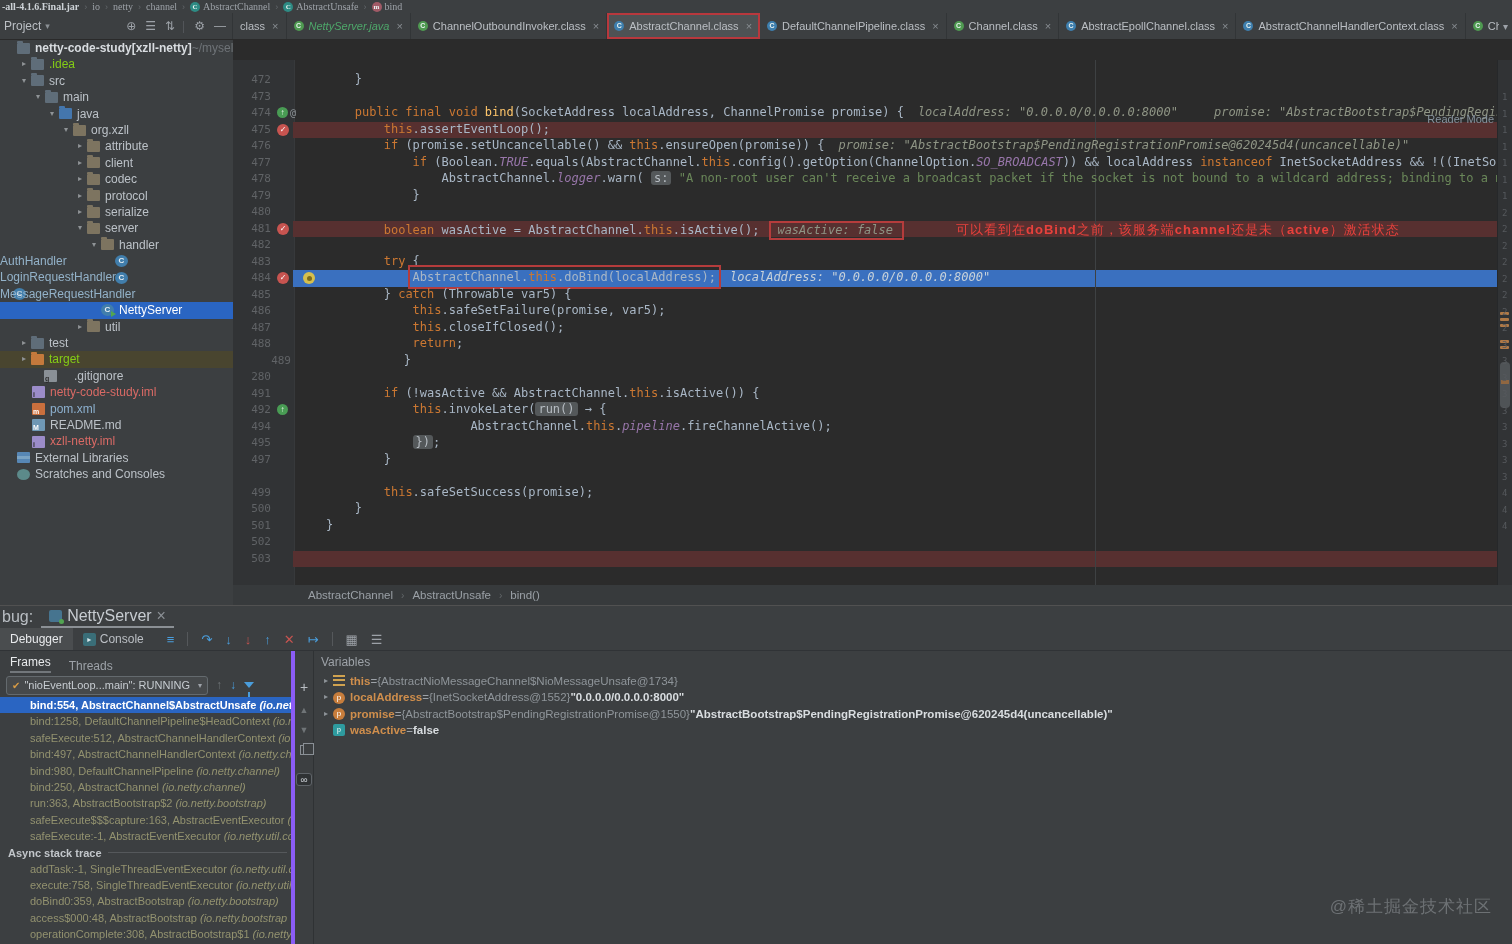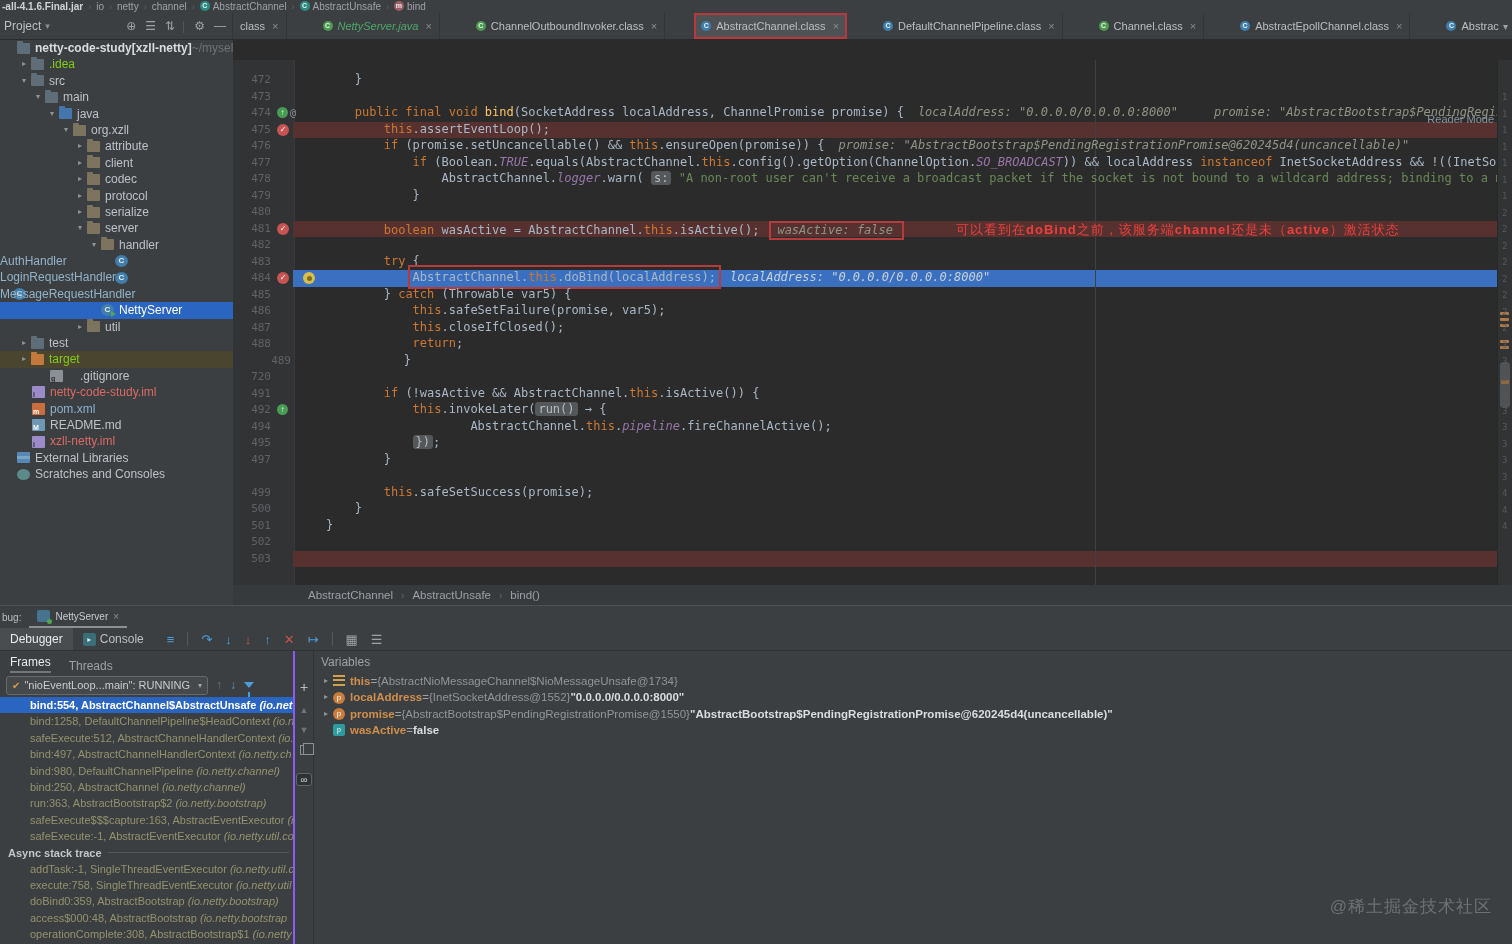--- a/index.html
+++ b/index.html
@@ -5,36 +5,36 @@
   * { margin:0; padding:0; box-sizing:border-box; }
   html,body { background:#222; }
   .app {
     position:relative; width:1512px; height:944px; overflow:hidden;
     background:#2b2b2b; font-family:"Liberation Sans","DejaVu Sans",sans-serif;
     color:#a9b7c6; cursor:default; -webkit-user-select:none;
   }
   
   .pathbar { position:absolute; left:0; top:0; width:100%; height:13px; background:#3c3f41;
     display:flex; align-items:center; font-size:10px; color:#9da2a8; padding-left:2px; overflow:hidden; }
-  .pathbar .crumb { white-space:nowrap; display:flex; align-items:flex-start; gap:3px; }
+  .pathbar .crumb { white-space:nowrap; display:flex; align-items:flex-end; gap:3px;font-family:Liberation Serif, serif; }
   .pathbar .crumb.bold { font-weight:bold; color:#ced3d8; }
   .pathbar .sep { color:#63676b; margin:0 5px; font-size:9px; }
   .cico { display:inline-flex; width:10px; height:10px; border-radius:50%; background:#2e8b84;
     color:#e8f2f0; font-size:7px; font-weight:bold; align-items:center; justify-content:center; line-height:10px; }
   .cico.m { background:#a05a66; }
   
   .bar2 { position:absolute; left:0; top:13px; width:100%; height:27px; background:#3c3f41;
     border-bottom:1px solid #2a2a2a; display:flex; }
   .projhdr { width:233px; flex:0 0 233px; display:flex; align-items:center; padding:0 6px 0 4px;
     font-size:12px; color:#bbbfc4; border-right:1px solid #323537; }
   .projhdr .title { margin-right:4px; }
   .projhdr .dd { color:#8b9095; font-size:9px; margin-right:auto; }
   .hico { color:#9da2a8; font-size:12px; margin-left:9px; }
   .hico.sep { color:#55585b; margin-left:7px; }
-  .tabs { flex:1; display:flex; align-items:stretch; overflow:hidden;gap:29px; }
+  .tabs { flex:1; display:flex; align-items:stretch; overflow:hidden; }
   .tab { display:flex; align-items:center; gap:5px; padding:0 7px; font-size:11px; color:#bbbfc4;
     white-space:nowrap; border-right:1px solid #323537; position:relative; }
   .tab .close { color:#888d92; font-size:11px; margin-left:2px; }
   .tab.active { background:#4e5254; }
   .tab.boxed { outline:2px solid #b8383d; outline-offset:-2px; }
   .tab .lbl.modified { color:#4ea76a; font-style:italic; }
   .tab-dd { display:flex; align-items:center; padding:0 4px; color:#9da2a8; font-size:10px; }
   
   .project { position:absolute; left:0; top:40px; width:233px; height:565px; background:#3c3f41; overflow:hidden; }
   .trow { position:relative; height:16.4px; line-height:16.4px; font-size:12px; white-space:nowrap;
@@ -109,37 +109,37 @@
   .strip .dg { position:absolute; left:4px; width:10px; font:9px "DejaVu Sans Mono",monospace; color:#56595d; }
   .mark { position:absolute; left:2px; width:9px; height:3px; background:#b07946; border-radius:1px; }
   .thumb { position:absolute; left:2px; width:10px; height:46px; background:#5a5e62; border-radius:4px; opacity:.75; }
   .thumb .tick { position:absolute; left:1px; top:18px; width:8px; height:4px; background:#b07946; }
   .edcrumbs { position:absolute; left:0; top:545px; width:100%; height:20px; background:#373a3c;
     display:flex; align-items:center; font-size:11.5px; color:#9aa0a6; padding-left:75px; }
   .edcrumbs .sep { color:#63676b; margin:0 8px; font-size:10px; }
   
   .debug { position:absolute; left:0; top:605px; width:100%; height:339px; background:#3c3f41; border-top:1px solid #515151; }
   .dbg-top { position:absolute; left:0; top:0; width:100%; height:22px; display:flex; align-items:center;
-    font-size:10px; color:#b9bec3; }
+    font-size:16px; color:#b9bec3; }
   .dbg-top .lbl { margin:0 8px 0 2px; }
   .sess-tab { display:flex; align-items:center; gap:5px; height:22px; padding:0 8px; border-bottom:2px solid #8b9095; color:#c7ccd1; }
   .app-ico { width:13px; height:12px; border-radius:2px; background:#46748f; position:relative; }
   .app-ico::after { content:''; position:absolute; right:-2px; bottom:-2px; width:5px; height:5px; border-radius:50%; background:#52a552; }
   .sess-tab .close { color:#8b9095; }
   .dbg-toolbar { position:absolute; left:0; top:22px; width:100%; height:23px; display:flex; align-items:center;
     font-size:12px; color:#bbbfc4; border-bottom:1px solid #303336; }
   .dbg-toolbar .tabname { padding:0 10px; }
   .dbg-toolbar .tabname.on { color:#e8eaec; background:#4a4d4f; height:100%; display:flex; align-items:center; }
   .console-ico { width:13px; height:13px; border-radius:2px; background:#3a6e78; color:#d7e6e9; font-size:8px;
     display:inline-flex; align-items:center; justify-content:center; margin-right:4px; }
   .dico { font-size:13px; margin-left:13px; }
   .dico.blue { color:#4a9ddb; } .dico.red { color:#c75450; } .dico.gray { color:#9da2a8; }
   .vsep { width:1px; height:14px; background:#55585b; margin-left:13px; }
   .dbg-body { position:absolute; left:0; top:45px; bottom:0; width:100%; }
-  .frames { position:absolute; left:0; top:0; width:295px; height:100%; overflow:hidden; border-right:2px solid #8b5cf6; }
+  .frames { position:absolute; left:0; top:0; width:295px; height:100%; overflow:hidden; border-right:4px solid #8b5cf6; }
   .fr-tabs { height:22px; display:flex; align-items:flex-end; font-size:12px; color:#9da2a8; padding-left:10px; gap:18px; }
   .fr-tabs .on { color:#e8eaec; border-bottom:2px solid #72777b; padding-bottom:2px; }
   .combo-row { height:24px; display:flex; align-items:center; padding-left:6px; gap:8px; }
   .combo { width:202px; height:19px; border:1px solid #646a6e; border-radius:3px; background:#46494b;
     display:flex; align-items:center; font-size:11px; color:#c7ccd1; padding:0 5px; gap:4px; }
   .combo .chk { color:#d89b44; font-size:10px; }
   .combo .dd { margin-left:auto; color:#9da2a8; font-size:8px; }
   .nav-ico { font-size:12px; color:#6f7477; }
   .nav-ico.blue { color:#4a9ddb; }
   .funnel { width:0; height:0; border-left:5px solid transparent; border-right:5px solid transparent;
@@ -370,21 +370,21 @@
       <div class="trow" style="padding-left: 18px;">
         <span class="chev">▸</span>
         <span class="ticon folder"></span>
         <span class="seg n">test</span>
       </div>
       <div class="trow" style="padding-left: 18px; background: rgb(73, 69, 47);">
         <span class="chev">▸</span>
         <span class="ticon folder-excl"></span>
         <span class="seg y">target</span>
       </div>
-      <div class="trow" style="padding-left: 24px; gap: 12px;">
+      <div class="trow" style="padding-left: 18px; gap: 12px;">
         <span class="chev"></span>
         <span class="ticon file-git"></span>
         <span class="seg n">.gitignore</span>
       </div>
       <div class="trow" style="padding-left: 18px;">
         <span class="chev"></span>
         <span class="ticon file-iml"></span>
         <span class="seg r">netty-code-study.iml</span>
       </div>
       <div class="trow" style="padding-left: 18px;">
@@ -501,21 +501,21 @@
         </div>
         <div class="cl" style="top: 264px;">
           <span class="lnum">488</span>
           <span class="code"><span class="p">                </span><span class="k">return</span><span class="p">;</span></span>
         </div>
         <div class="cl" style="top: 280.5px; margin-left: 20px;">
           <span class="lnum">489</span>
           <span class="code"><span class="p">            </span><span class="p">}</span></span>
         </div>
         <div class="cl" style="top: 297px;">
-          <span class="lnum">720</span>
+          <span class="lnum">280</span>
           <span class="code"><span class="p"></span></span>
         </div>
         <div class="cl" style="top: 313.5px;">
           <span class="lnum">491</span>
           <span class="code"><span class="p">            </span><span class="k">if</span><span class="p"> (!wasActive &amp;&amp; AbstractChannel.</span><span class="k">this</span><span class="p">.isActive()) {</span></span>
         </div>
         <div class="cl" style="top: 330px;">
           <span class="lnum">492</span>
           <span class="gico">
             <span class="ovr">↑</span>

